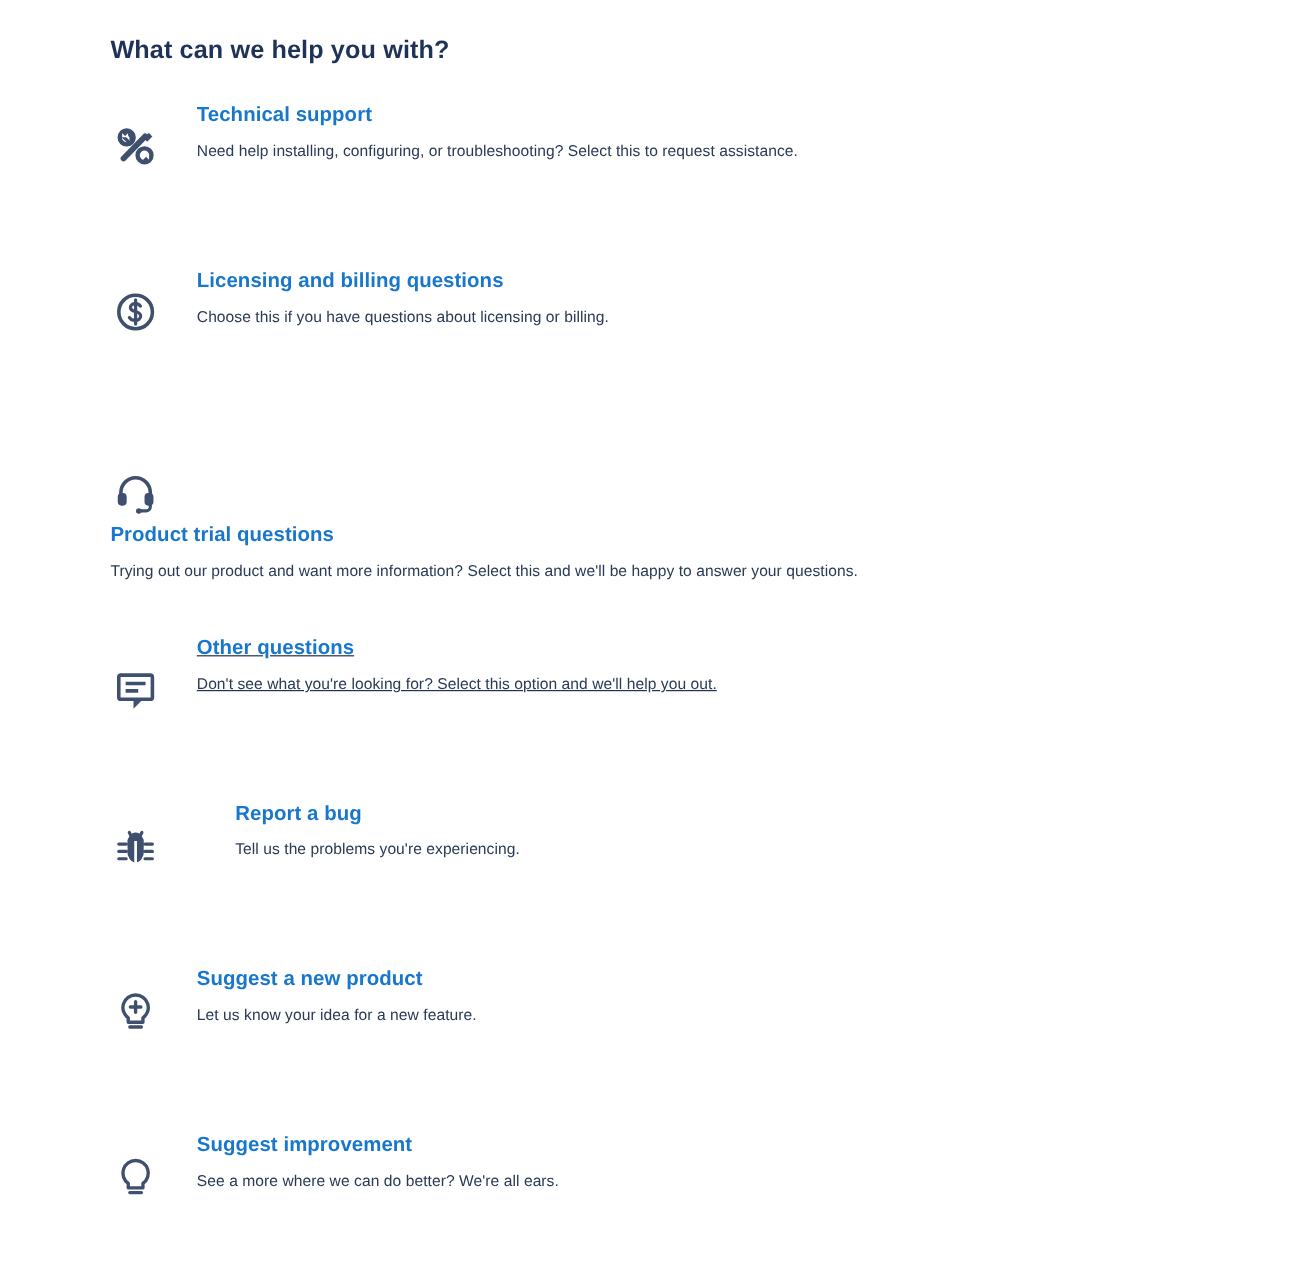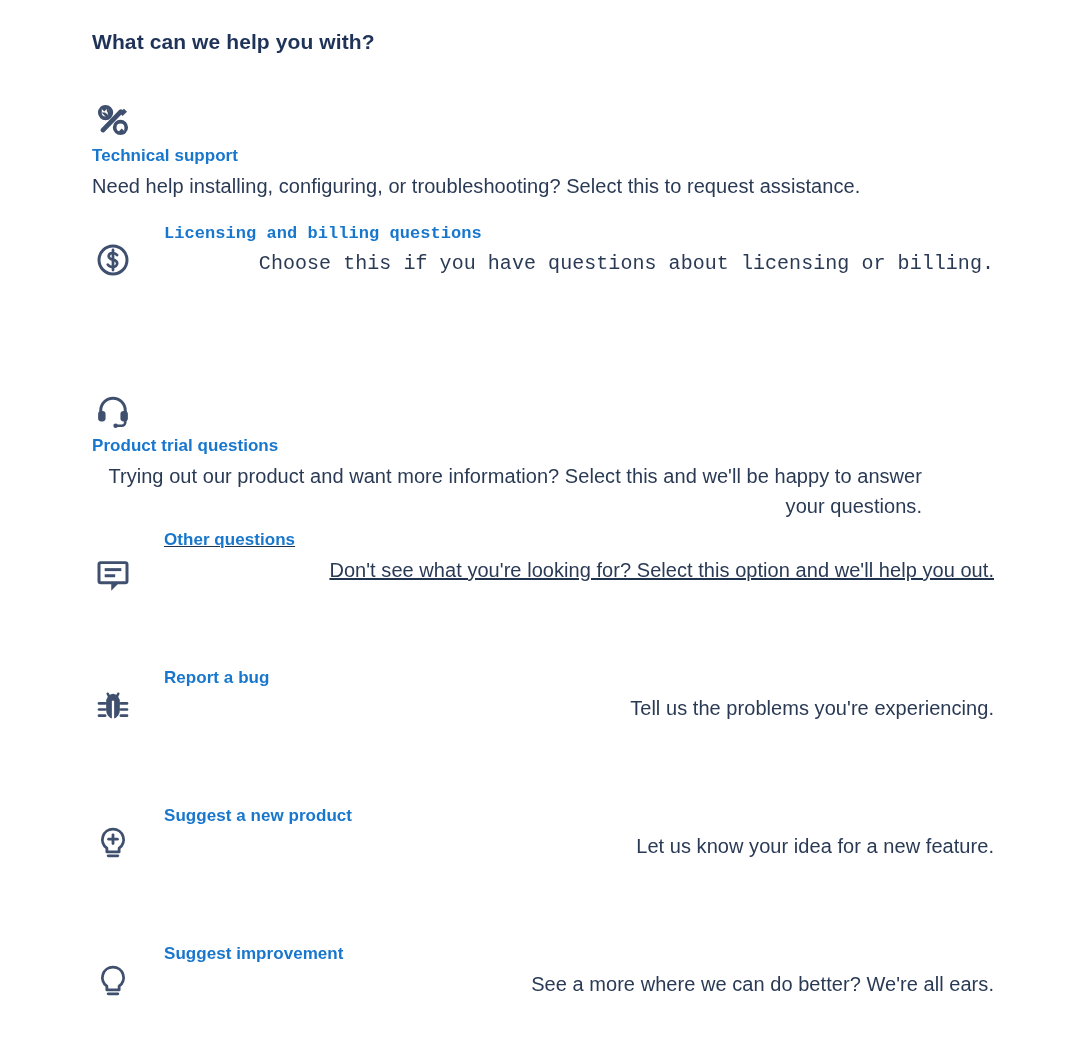--- a/index.html
+++ b/index.html
@@ -77,42 +77,41 @@
     color: #1877cd;
     line-height: 24px;
     margin-bottom: 3px;
     cursor: pointer;
     text-decoration: none;
     letter-spacing: 0.05px;
   }
 
   .option-desc {
     display: block;
-    font-size: 20px;
+    font-size: 13px;
     font-weight: normal;
     color: #2a3a55;
     line-height: 30px;
     letter-spacing: 0.05px;
-    text-align: right;
   }
 
   
   .row-0 .option-icon { margin-top: 12px; }
   .row-1 .option-icon { margin-top: 12px; }
   .row-2 .option-icon { margin-top: 26px; }
   .row-3 .option-icon { margin-top: 20px; }
   .row-4 .option-icon { margin-top: 14px; }
   .row-5 .option-icon { margin-top: 14px; }
   .row-6 .option-icon { margin-top: 14px; }
 
-  .row-0 { min-height: 138px; flex-direction: column; }
-  .row-1 { min-height: 138px; font-family: Liberation Mono, monospace; }
+  .row-0 { min-height: 138px; }
+  .row-1 { min-height: 138px; }
   .row-2 { min-height: 168px; flex-direction: column; }
   .row-3 { min-height: 138px; text-decoration: underline; }
-  .row-4 { min-height: 138px; }
+  .row-4 { min-height: 138px; gap: 32px; }
   .row-5 { min-height: 138px; }
   .row-6 { min-height: 120px; }
 </style>
 </head>
 <body>
 
 <div class="page">
 
   <div class="page-title">What can we help you with?</div>
 

